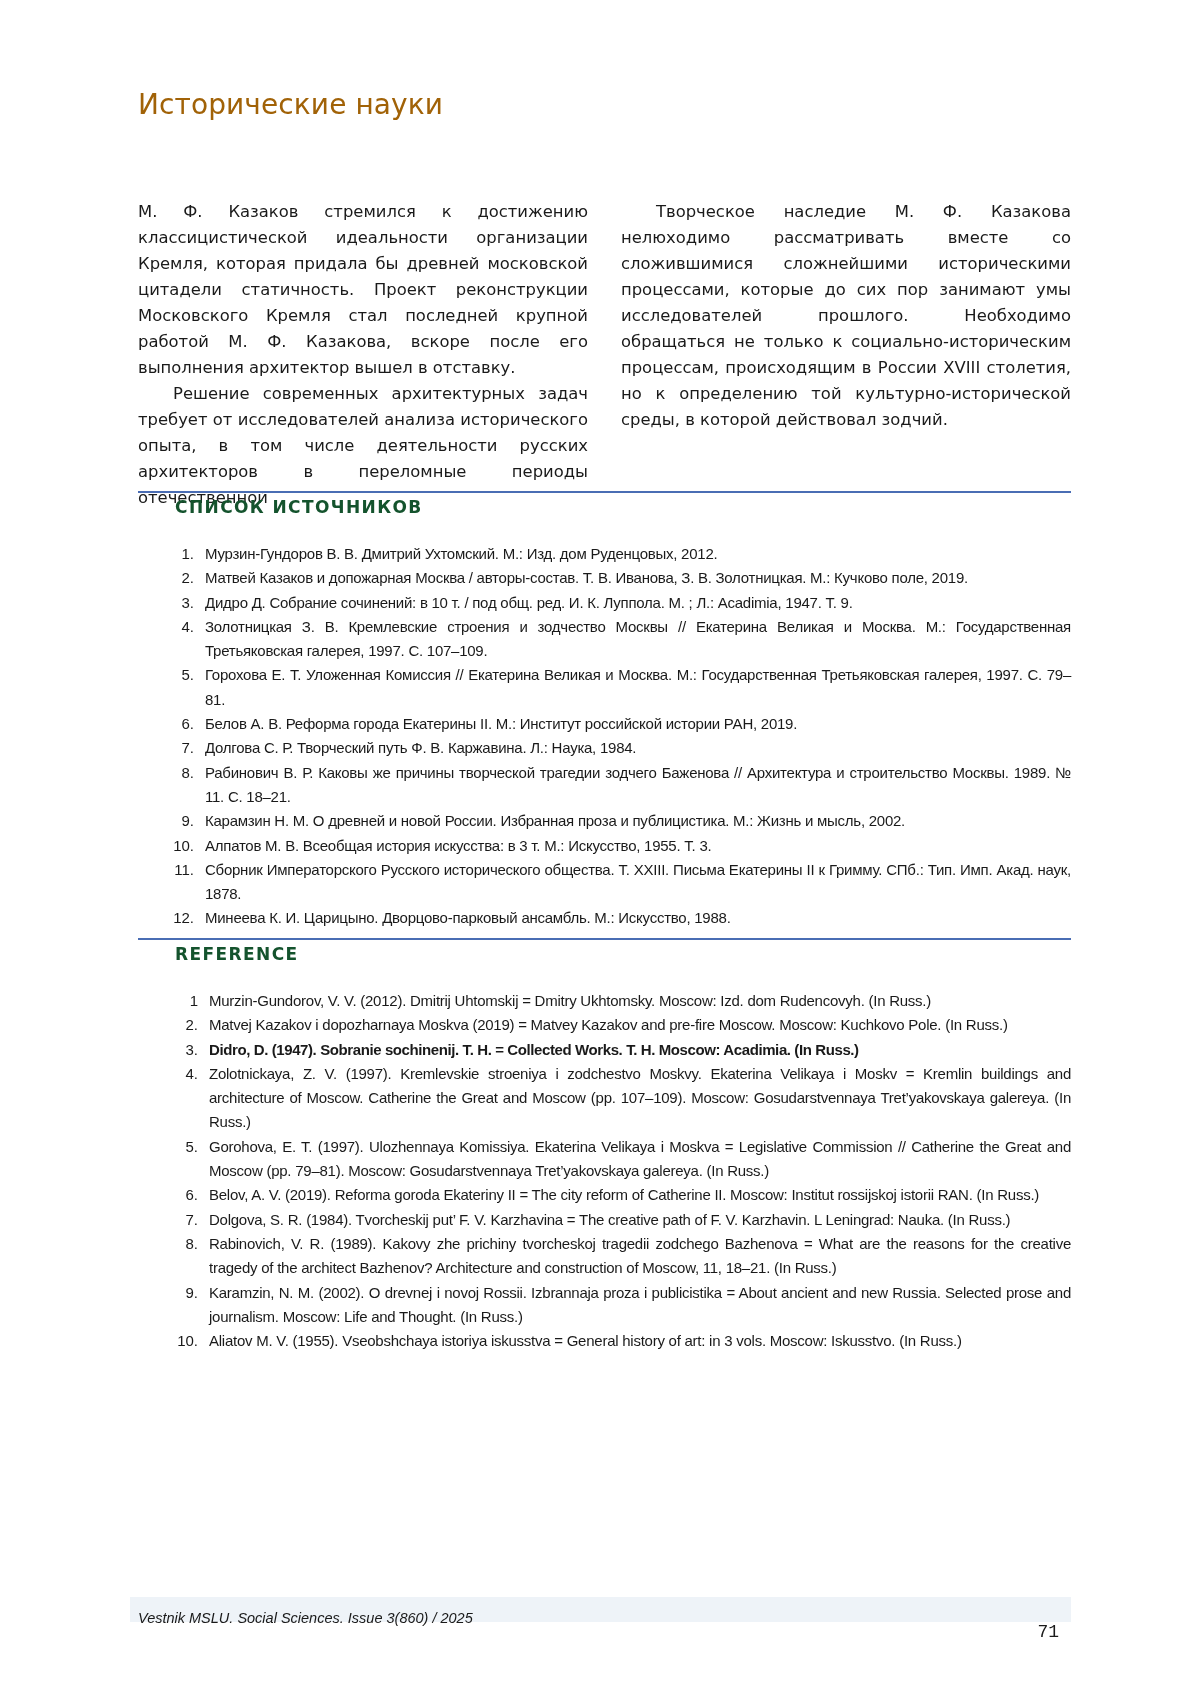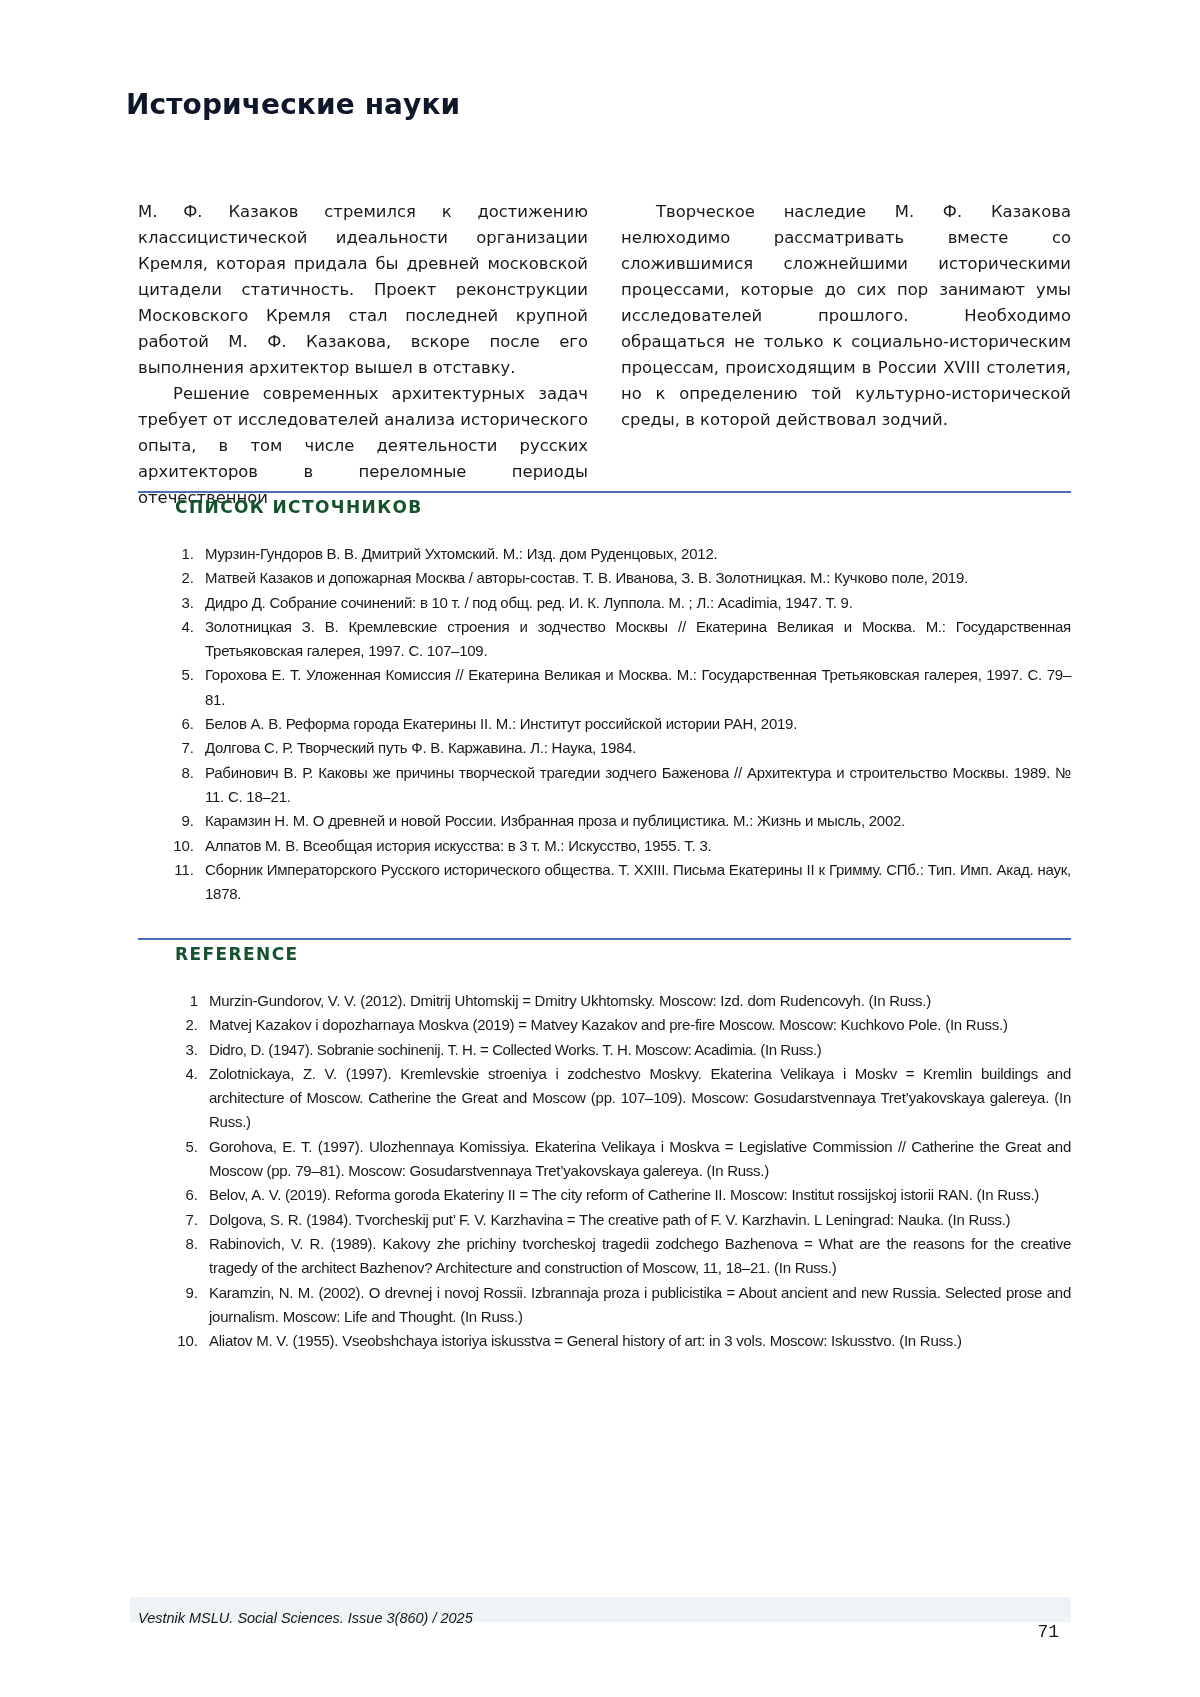--- a/index.html
+++ b/index.html
@@ -1,22 +1,22 @@
 <!DOCTYPE html>
 <html><head>
 <meta charset="utf-8">
 <style>
   * { box-sizing: border-box; margin: 0; padding: 0; }
   html, body { width: 1200px; height: 1697px; background: #ffffff; }
   body { position: relative; font-family: "Liberation Sans", "DejaVu Sans", sans-serif; color: #1a1a1a; overflow: hidden; }
 
   .section-title {
-    position: absolute; left: 126px; top: 88px;
-    font-family: "DejaVu Sans", sans-serif; font-size: 28px; font-weight: bold;
-    color: #0f172a; letter-spacing: 0.1px;
+    position: absolute; left: 138px; top: 88px;
+    font-family: "DejaVu Sans", sans-serif; font-size: 28px; font-weight: normal;
+    color: #a16207; letter-spacing: 0.1px;
   }
 
   .body-text {
     position: absolute; top: 199px; left: 138px; width: 933px;
     display: flex; justify-content: space-between;
   }
   .col {
     width: 450px; font-family: "DejaVu Sans", sans-serif;
     font-size: 16.4px; line-height: 26px; text-align: justify; color: #1a1a1a;
     hyphens: manual;
@@ -33,21 +33,21 @@
 
   .ref-list {
     position: absolute; left: 160px; width: 911px;
     list-style: none; font-family: "Liberation Sans Narrow", "Liberation Sans", sans-serif;
     font-size: 15px; line-height: 24.3px; color: #1a1a1a;
   }
   .ref-list li { display: flex; }
   .ref-list .num { width: 45px; flex: 0 0 45px; text-align: right; padding-right: 11px; }
   .ref-list .txt { flex: 1; text-align: justify; letter-spacing: -0.25px; }
   .ref-list.en .num { width: 49px; flex: 0 0 49px; }
-  .ref-list li.bold .txt { font-weight: normal; letter-spacing: -0.4px; }
+  .ref-list li.bold .txt { font-weight: bold; letter-spacing: -0.4px; }
 
   .footer {
     position: absolute; left: 130px; top: 1597px; width: 941px; height: 25px;
     background: #eef3f8; display: flex; justify-content: space-between; align-items: center;
     padding: 16px 12px 0 8px;
   }
   .footer-journal {
     font-family: "Liberation Sans", sans-serif; font-style: italic; font-size: 14.5px; color: #1a1a1a;
   }
   .footer-page { font-family: Liberation Mono, monospace; font-size: 18px; color: #1a1a1a; margin-top: 28px; }
@@ -108,20 +108,24 @@
       <span class="txt">Карамзин Н. М. О древней и новой России. Избранная проза и публицистика. М.: Жизнь и мысль, 2002.</span>
     </li>
   <li>
       <span class="num">10.</span>
       <span class="txt">Алпатов М. В. Всеобщая история искусства: в 3 т. М.: Искусство, 1955. Т. 3.</span>
     </li>
   <li>
       <span class="num">11.</span>
       <span class="txt">Сборник Императорского Русского исторического общества. Т. XXIII. Письма Екатерины II к Гримму. СПб.: Тип. Имп. Акад. наук, 1878.</span>
     </li>
+  <li>
+      <span class="num">12.</span>
+      <span class="txt">Минеева К. И. Царицыно. Дворцово-парковый ансамбль. М.: Искусство, 1988.</span>
+    </li>
 </ol>
 
 <div class="divider" style="top:938px;"></div>
 <h2 class="refs-heading" style="top:944px;">REFERENCE</h2>
 
 <ol class="ref-list en" style="top:989px;">
   <li>
       <span class="num">1</span>
       <span class="txt">Murzin-Gundorov, V. V. (2012). Dmitrij Uhtomskij = Dmitry Ukhtomsky. Moscow: Izd. dom Rudencovyh. (In Russ.)</span>
     </li>

